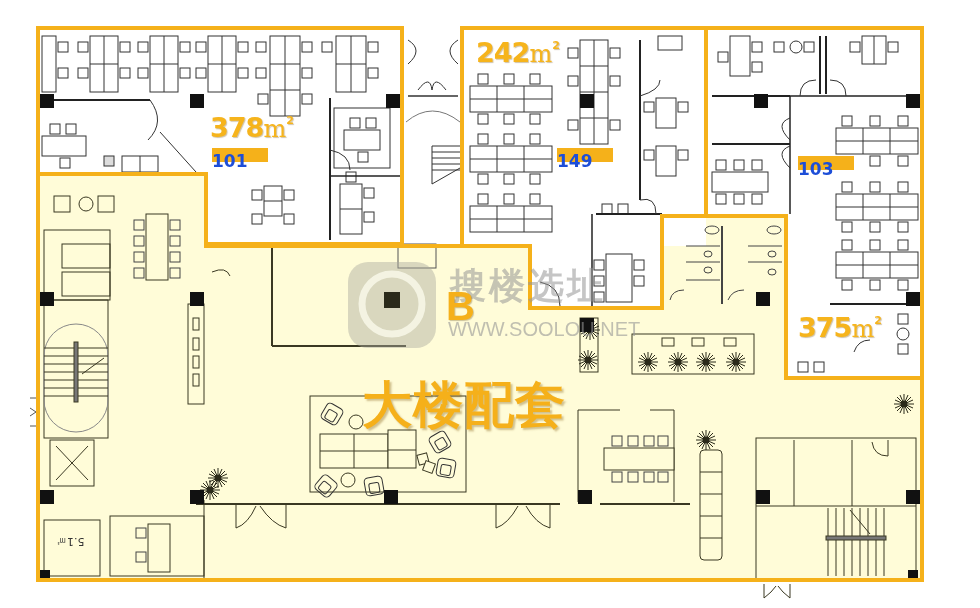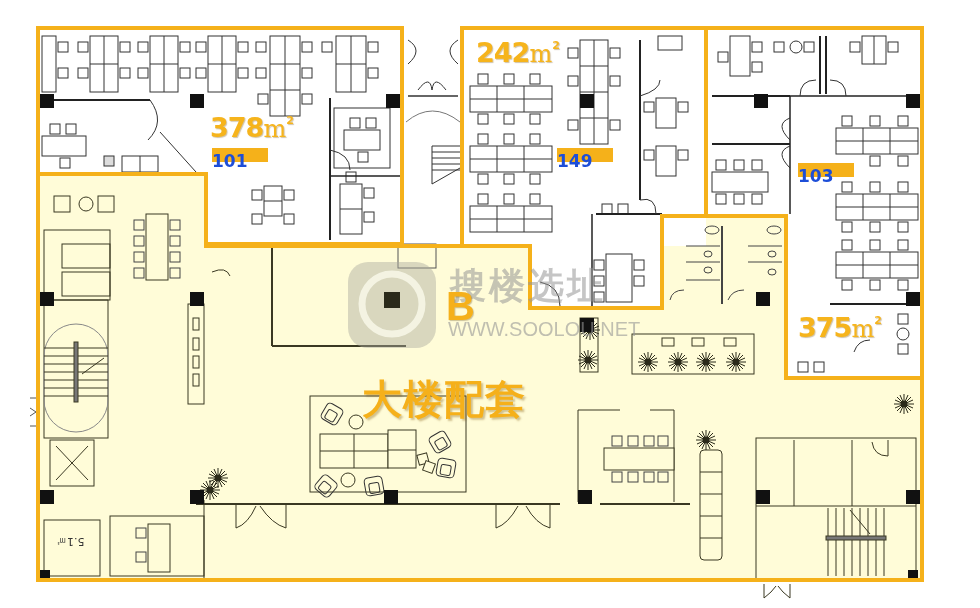--- a/index.html
+++ b/index.html
@@ -3,21 +3,21 @@
 <meta charset="utf-8">
 <style>
   html,body{margin:0;padding:0;background:#ffffff;}
   body{width:980px;height:608px;position:relative;overflow:hidden;font-family:"DejaVu Sans",sans-serif;}
   #plan{position:absolute;left:0;top:0;}
   .lbl{position:absolute;font-family:"DejaVu Sans",sans-serif;text-align:center;}
   .area{color:#f6b41c;font-weight:bold;font-size:27px;letter-spacing:-1px;text-shadow:1px 1px 1px rgba(120,80,0,.35);}
   .area sup{font-size:11px;vertical-align:top;position:relative;top:2px;}
   .area .unit{font-family:"DejaVu Serif",serif;font-size:24px;font-weight:normal;letter-spacing:0;}
   .unitbadge{background:#f5b11a;color:#1d4ed8;font-weight:bold;font-size:17px;text-align:left;line-height:26px;height:14px;width:56px;}
-  .zone{color:#f5b01a;font-weight:bold;font-size:40px;letter-spacing:1px;text-shadow:2px 2px 2px rgba(120,80,0,.35);}
+  .zone{color:#f5b01a;font-weight:bold;font-size:50px;letter-spacing:1px;text-shadow:2px 2px 2px rgba(120,80,0,.35);}
   .zoneB{color:#f5b01a;font-weight:bold;font-size:40px;font-family:"Liberation Sans",sans-serif;text-shadow:1px 1px 1px rgba(90,60,0,.3);}
   .wm-cn{color:rgba(150,150,150,.55);font-weight:bold;font-size:36px;letter-spacing:3px;}
   .wm-en{color:rgba(150,150,150,.6);font-size:20px;font-family:"Liberation Sans",sans-serif;}
   .small{font-size:11px;color:#333;}
 </style>
 </head>
 <body>
 
 <svg id="plan" width="980" height="608" viewBox="0 0 980 608" xmlns="http://www.w3.org/2000/svg">
   <defs>
@@ -463,21 +463,21 @@
 <div class="lbl area" style="left:210px;top:112px;">
   <span>378</span><span class="unit">m</span><sup>2</sup>
 </div>
 <div class="lbl unitbadge" style="left:212px;top:148px;">101</div>
 
 <div class="lbl area" style="left:476px;top:37px;">
   <span>242</span><span class="unit">m</span><sup>2</sup>
 </div>
 <div class="lbl unitbadge" style="left:557px;top:148px;">149</div>
 
-<div class="lbl unitbadge" style="left:798px;top:163px;">103</div>
+<div class="lbl unitbadge" style="left:798px;top:156px;">103</div>
 <div class="lbl area" style="left:798px;top:312px;">
   <span>375</span><span class="unit">m</span><sup>2</sup>
 </div>
 
 <div class="lbl wm-cn" style="left:450px;top:262px;">搜楼选址</div>
 <div class="lbl wm-en" style="left:448px;top:318px;">WWW.SOOLOU.NET</div>
 <div class="lbl zoneB" style="left:446px;top:284px;">B</div>
 
 <div class="lbl zone" style="left:362px;top:372px;">大楼配套</div>
 

